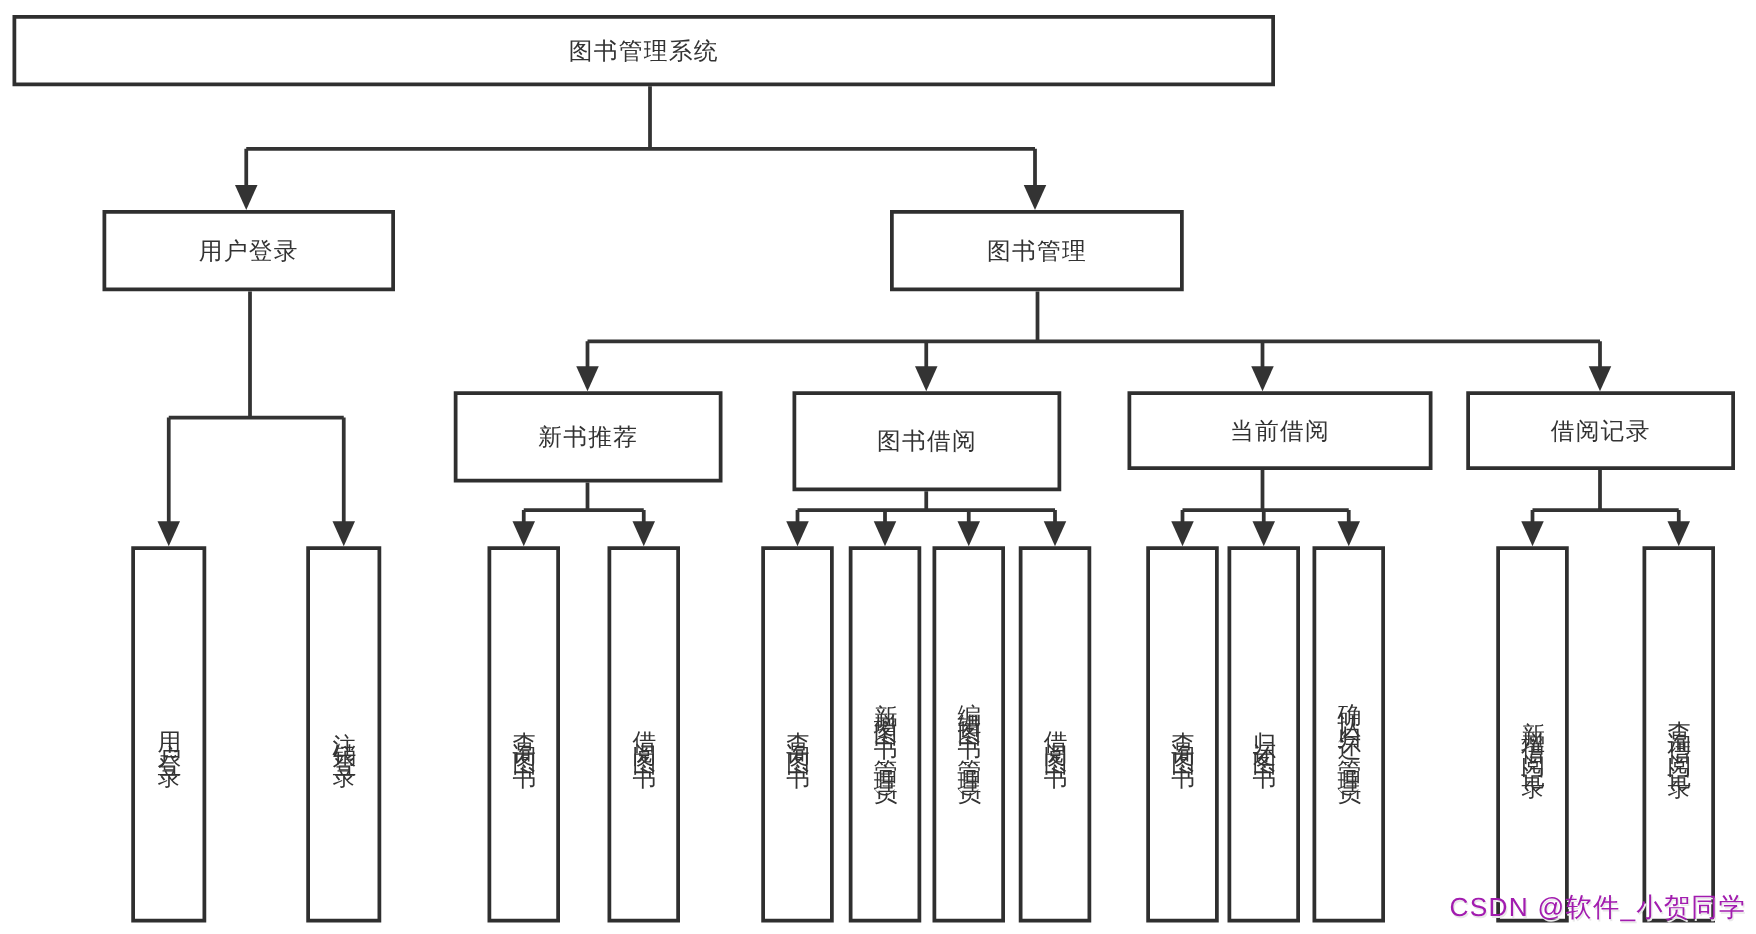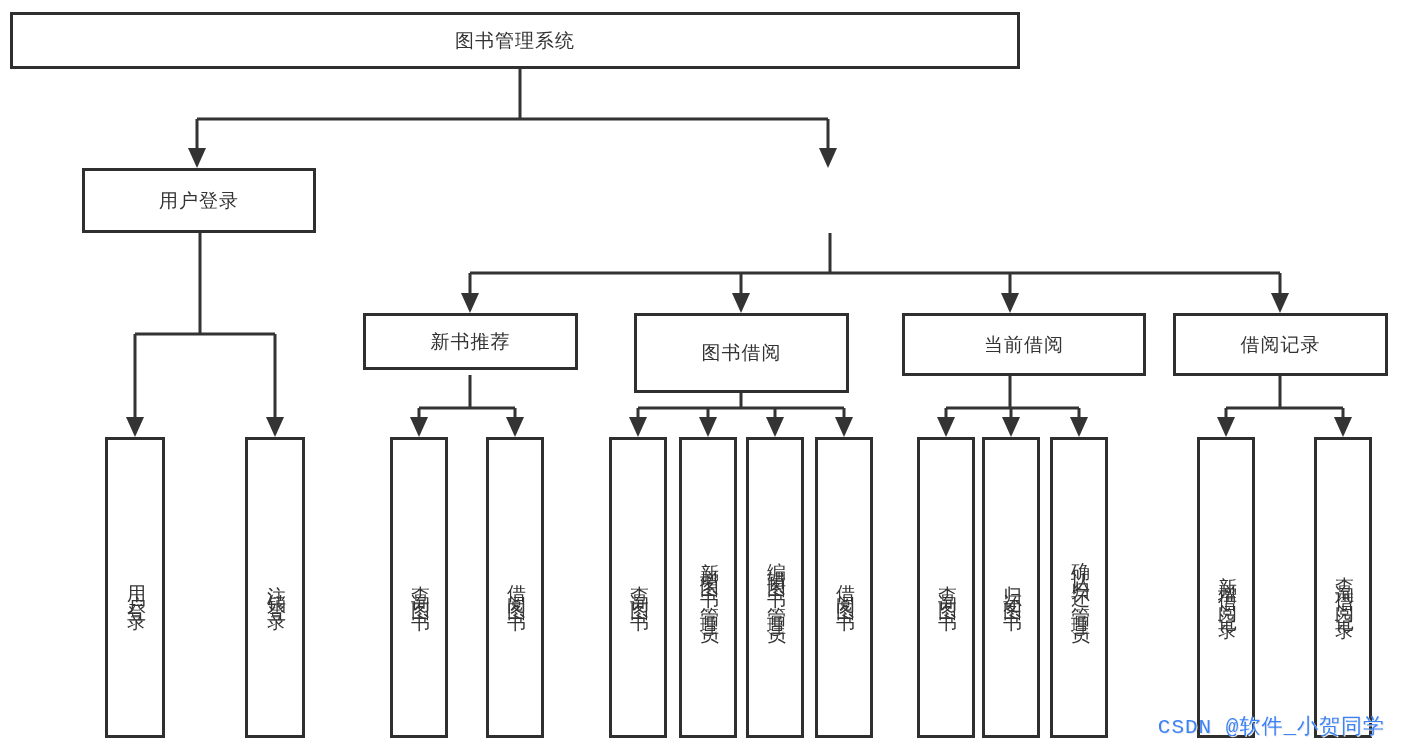--- a/index.html
+++ b/index.html
@@ -1,21 +1,21 @@
 <!DOCTYPE html>
 <html><head>
 <meta charset="utf-8">
 <style>
   html, body { margin:0; padding:0; background:#ffffff; }
   .canvas {
     position: relative;
     width: 1405px;
     height: 747px;
     background: #ffffff;
-    font-family: Liberation Mono, monospace;
+    font-family: Liberation Sans, sans-serif;
     overflow: hidden;
   }
   .connectors {
     position: absolute;
     left: 0; top: 0;
     z-index: 1;
   }
   .node {
     position: absolute;
     box-sizing: border-box;
@@ -36,25 +36,25 @@
     writing-mode: vertical-lr;
     text-orientation: mixed;
     font-size: 19px;
     color: #333333;
     letter-spacing: 9px;
     line-height: 1;
     white-space: nowrap;
   }
   .watermark {
     position: absolute;
-    right: 20px;
+    right: 8px;
     top: 712px;
     z-index: 3;
     font-size: 21px;
-    color: #3b82f6;
+    color: #a21caf;
     text-shadow: 1px 1px 0 #e9e9e9;
     letter-spacing: 1px;
     white-space: nowrap;
   }
 </style>
 </head>
 <body>
 
 <div class="canvas">
 
@@ -105,22 +105,25 @@
     </g>
   </svg>
 
   <div class="node" style="left:10px; top:12px; width:1010px; height:57px">
     <span class="hlabel">图书管理系统</span>
   </div>
 
   <div class="node" style="left:82px; top:168px; width:234px; height:65px">
     <span class="hlabel">用户登录</span>
   </div>
+  <div class="node" style="left:712px; top:168px; width:235px; height:65px">
+    <span class="hlabel">图书管理</span>
+  </div>
 
-  <div class="node" style="left:363px; top:313px; width:215px; height:57px">
+  <div class="node" style="left:363px; top:313px; width:215px; height:73px">
     <span class="hlabel">新书推荐</span>
   </div>
   <div class="node" style="left:634px; top:313px; width:215px; height:80px">
     <span class="hlabel">图书借阅</span>
   </div>
   <div class="node" style="left:902px; top:313px; width:244px; height:63px">
     <span class="hlabel">当前借阅</span>
   </div>
   <div class="node" style="left:1173px; top:313px; width:215px; height:63px">
     <span class="hlabel">借阅记录</span>

